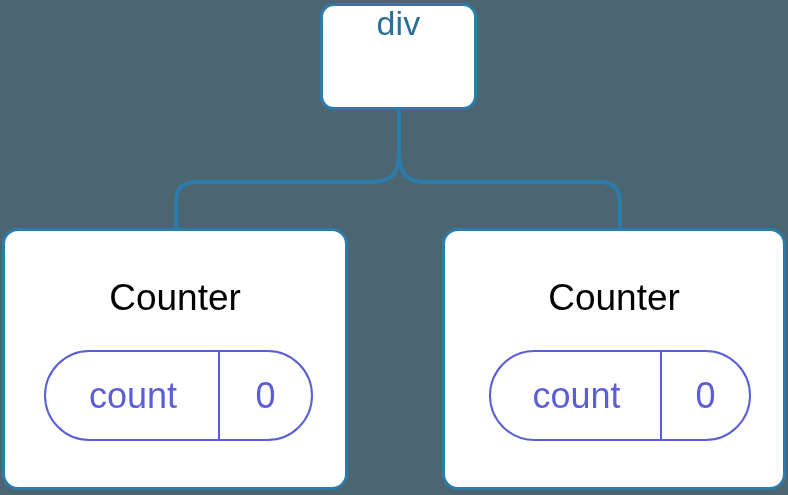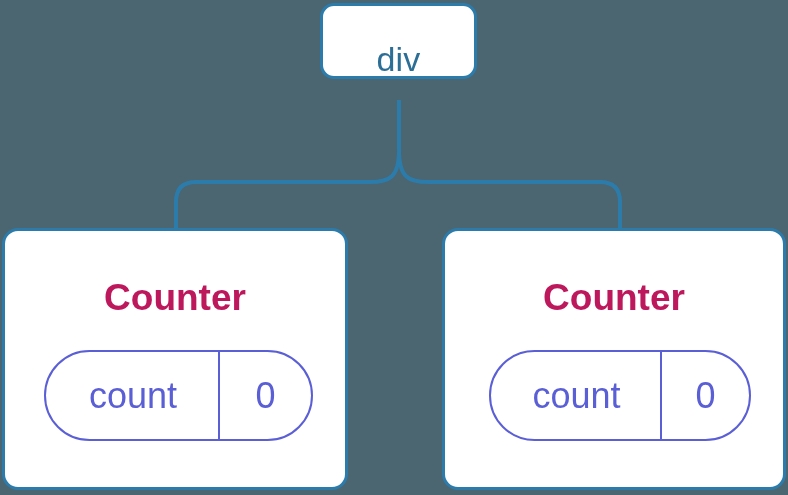--- a/index.html
+++ b/index.html
@@ -27,27 +27,27 @@
     height: 495px;
     pointer-events: none;
   }
 
   
   .node-root {
     position: absolute;
     left: 320px;
     top: 3px;
     width: 157px;
-    height: 76px;
+    height: 107px;
     background: #ffffff;
     border: 3px solid #2c7cab;
     border-radius: 14px;
     box-sizing: border-box;
     display: flex;
-    align-items: flex-end;
+    align-items: flex-start;
     justify-content: center;
   }
   .node-root-label {
     font-size: 34px;
     font-weight: 400;
     color: #2b6e96;
     letter-spacing: 0.2px;
     line-height: 1;
   }
 
@@ -64,22 +64,22 @@
   .card-left  { left: 2px;   width: 346px; }
   .card-right { left: 442px; width: 344px; }
 
   .card-title {
     position: absolute;
     top: 48px;
     left: 0;
     right: 0;
     text-align: center;
     font-size: 37px;
-    font-weight: 700;
-    color: #be185d;
+    font-weight: 400;
+    color: #000000;
     line-height: 1;
   }
 
   
   .pill {
     position: absolute;
     top: 119px;
     height: 91px;
     border: 2px solid #5b5fd6;
     border-radius: 52px;

